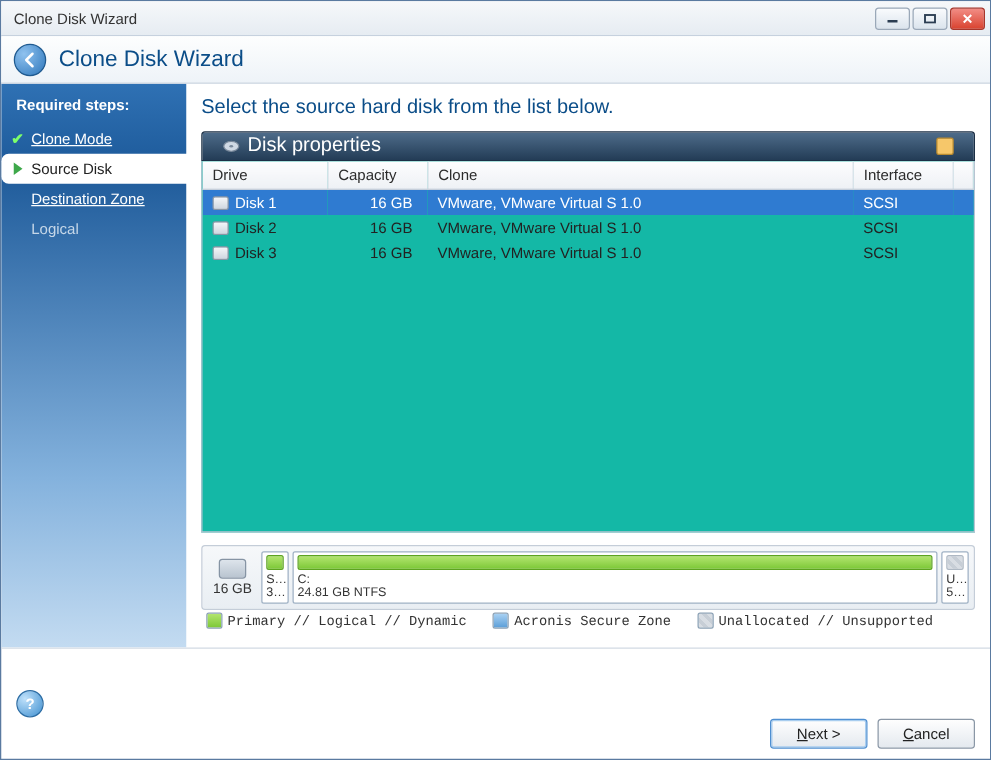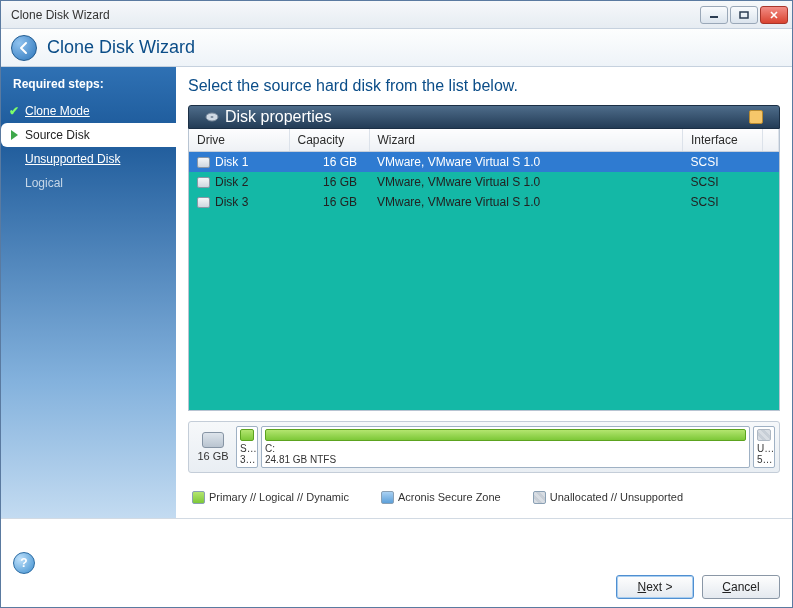--- a/index.html
+++ b/index.html
@@ -62,21 +62,21 @@
   color: #fff;
   cursor: pointer;
 }
 .header-title { font-size: 18px; color: #0b4d88; }
 .body {
   flex: 1;
   display: flex;
   overflow: hidden;
 }
 .sidebar {
-  width: 175px;
+  width: 148px;
   background: linear-gradient(180deg,#2f71b4 0%, #1d5a9a 15%, #84b2dd 70%, #c3dbf1 100%);
   color: #fff;
   padding-top: 4px;
   position: relative;
 }
 .sidebar-header {
   font-weight: bold;
   color: #fff;
   padding: 6px 12px 8px;
   font-size: 12px;
@@ -207,27 +207,28 @@
   overflow: hidden;
 }
 .ds-part .bar {
   height: 14px;
   border-radius: 2px;
   margin-bottom: 2px;
 }
 .bar-green { background: linear-gradient(#b3e56f,#7dc838); border: 1px solid #5ca31f; }
 .bar-gray  { background: repeating-linear-gradient(45deg,#d8dde3,#d8dde3 3px,#c7ced6 3px,#c7ced6 6px); border:1px solid #aeb8c3; }
 .legend {
-  margin-top: 16px;
-  display: flex;
-  gap: 32px;
+  margin-top: 0;
+  display: flex;
+  gap: 21px;
   align-items: center;
   padding: 2px 4px 6px;
   font-size: 11px;
   color: #333;
+  font-family: Liberation Mono, monospace;
 }
 .legend .sw {
   width: 13px; height: 13px; border-radius: 2px; display: inline-block;
   vertical-align: -3px; margin-right: 4px; border:1px solid #8aa0b4;
 }
 .sw-green { background: linear-gradient(#b3e56f,#7dc838); border-color:#5ca31f;}
 .sw-blue  { background: linear-gradient(#a9d1f3,#5c9fd8); border-color:#3a78ad;}
 .sw-hatch { background: repeating-linear-gradient(45deg,#d8dde3,#d8dde3 3px,#c7ced6 3px,#c7ced6 6px);}
 .footer {
   border-top: 1px solid #d2dae3;
@@ -309,21 +310,21 @@
         <span class="label">Clone Mode</span>
       </div>
       <div class="step active">
         <span class="icon-slot">
             <span class="arrow-r"></span>
           </span>
         <span class="label">Source Disk</span>
       </div>
       <div class="step">
         <span class="icon-slot"></span>
-        <span class="label">Unsupported Disk</span>
+        <span class="label">Destination Zone</span>
       </div>
       <div class="step disabled">
         <span class="icon-slot"></span>
         <span class="label">Logical</span>
       </div>
     </div>
 
     <div class="main">
       <div class="main-heading">Select the source hard disk from the list below.</div>
 
@@ -343,21 +344,21 @@
               <col style="width:100px">
               <col style="width:80px">
               <col>
               <col style="width:80px">
               <col style="width:16px">
             </colgroup>
           <thead>
             <tr>
               <th>Drive</th>
               <th>Capacity</th>
-              <th>Wizard</th>
+              <th>Clone</th>
               <th>Interface</th>
               <th></th>
             </tr>
           </thead>
           <tbody id="rows">
               <tr class="selected">
                 <td><span class="drive-icon"></span>Disk 1</td>
                 <td class="capacity-cell">16 GB</td>
                 <td>VMware, VMware Virtual S 1.0</td>
                 <td>SCSI</td>

